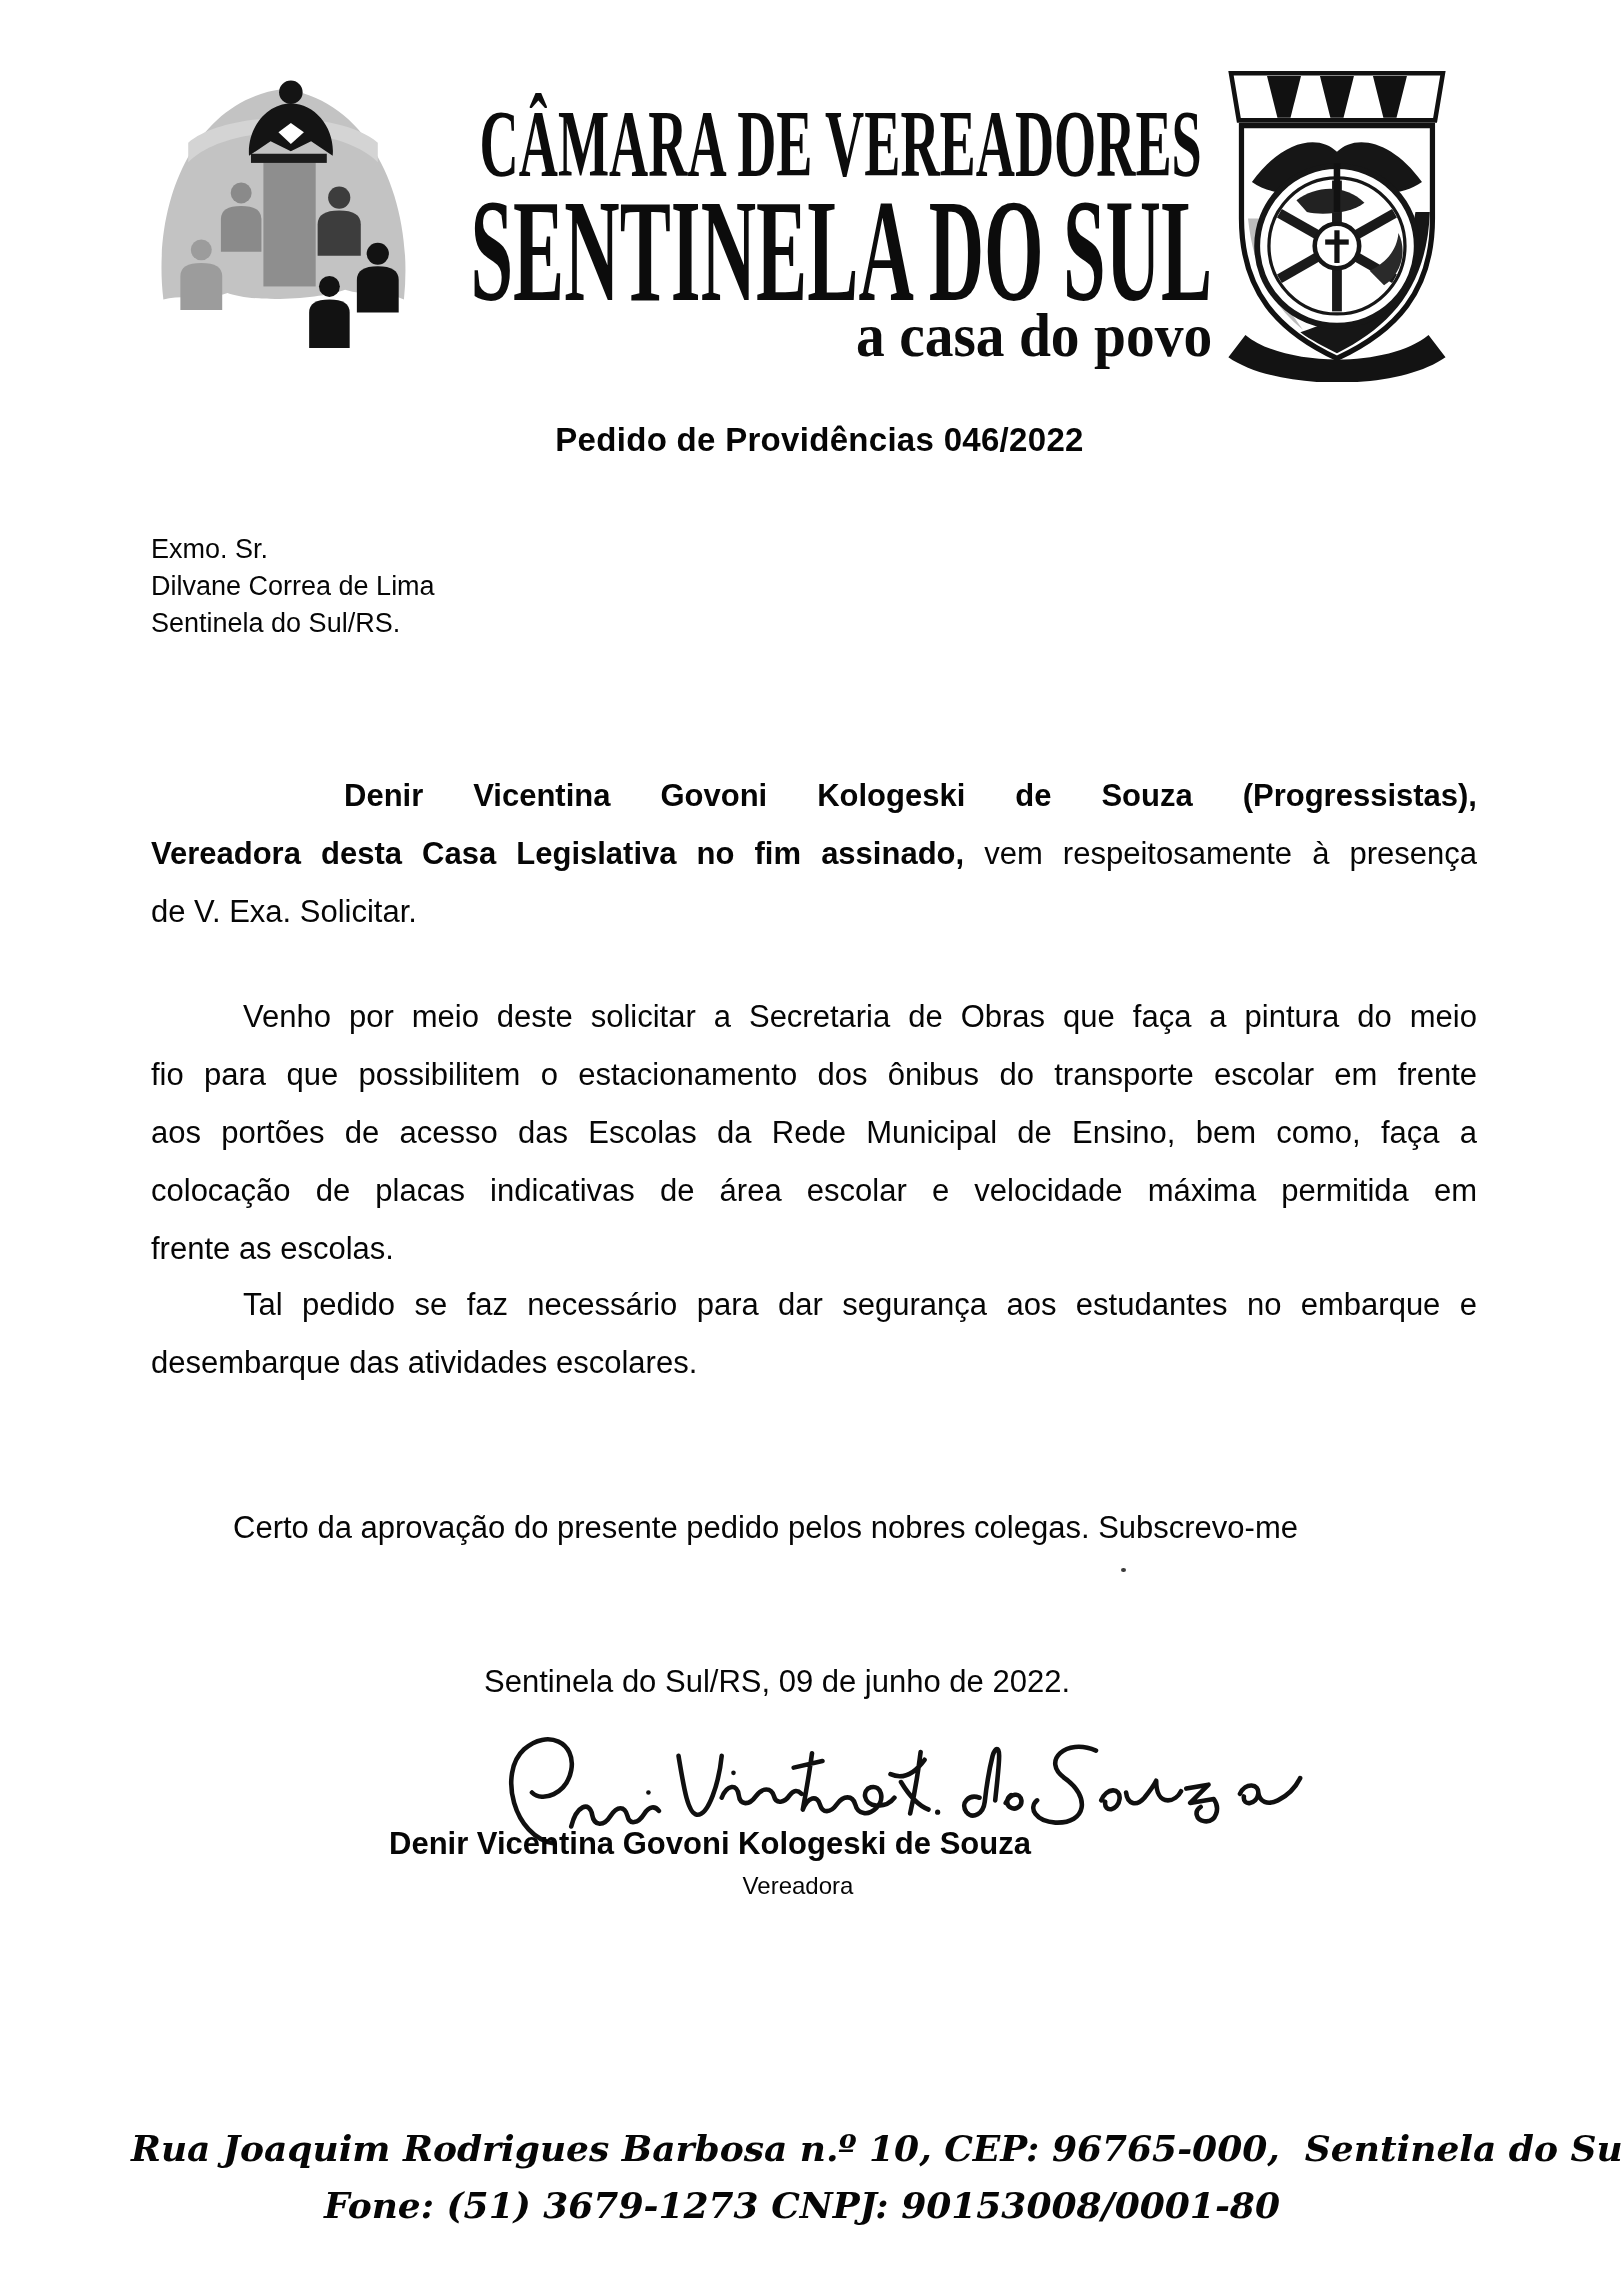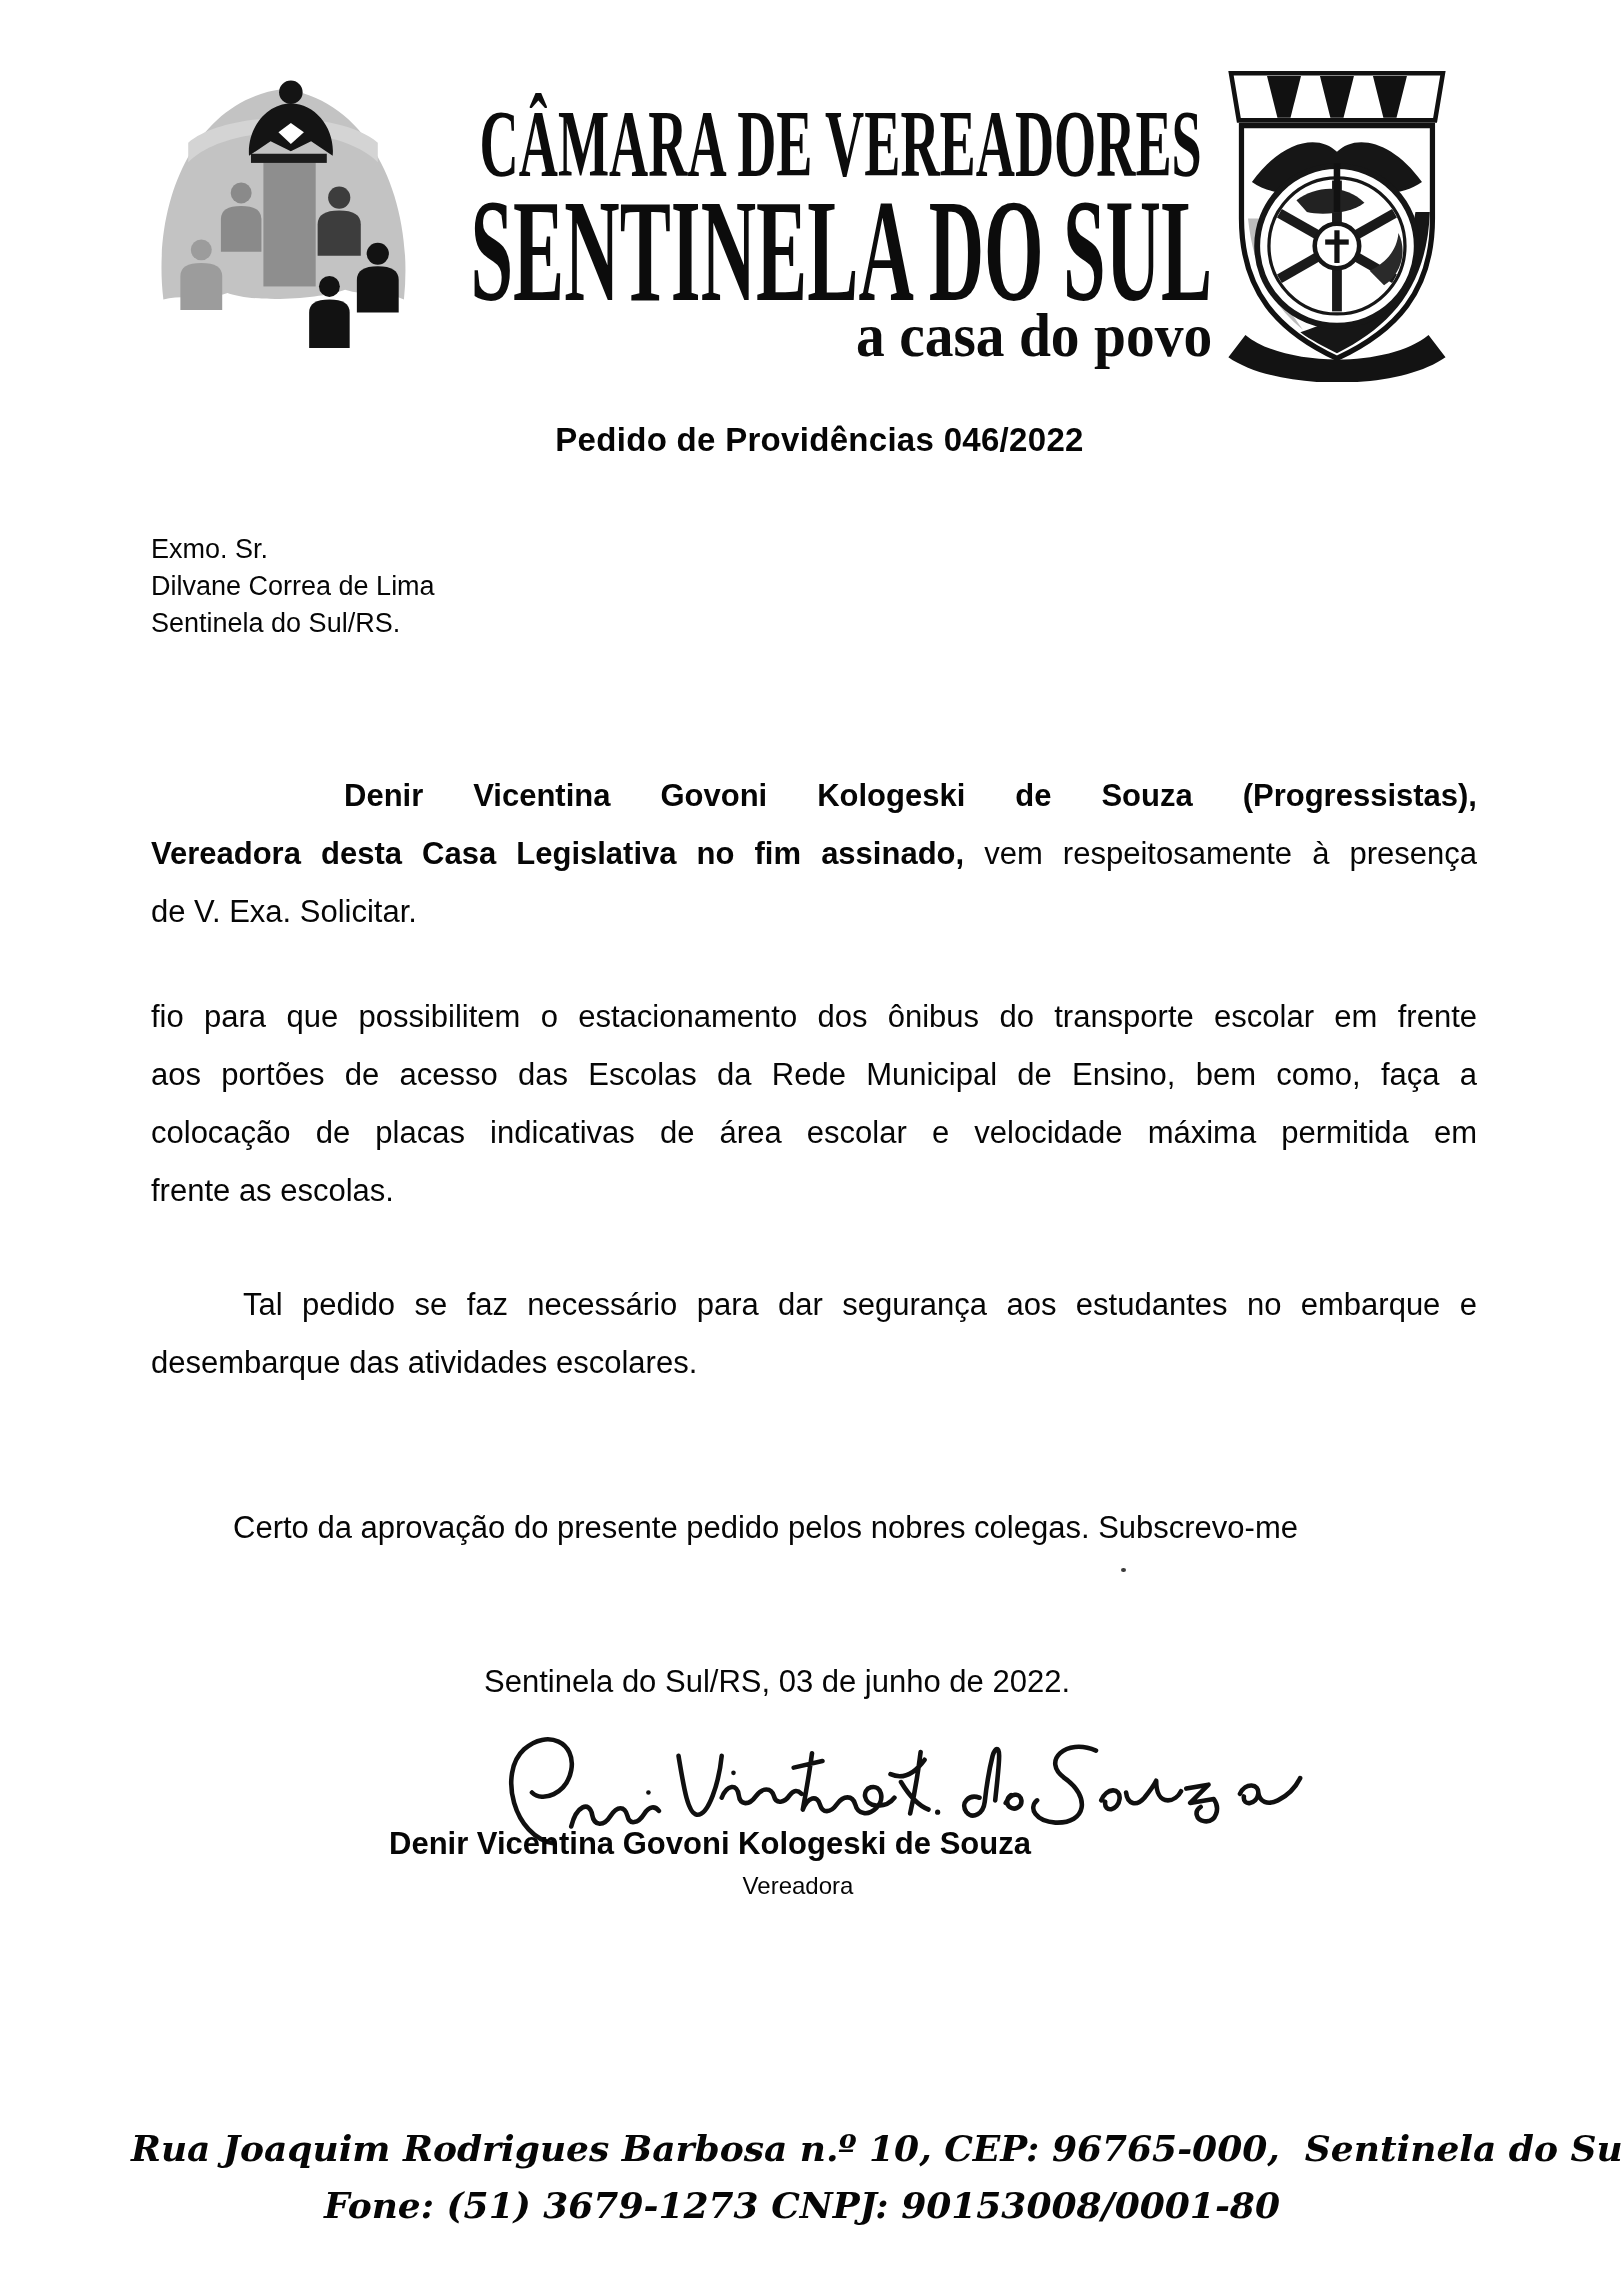--- a/index.html
+++ b/index.html
@@ -153,38 +153,39 @@
     <div>Sentinela do Sul/RS.</div>
   </div>
 
   <div class="abs bodyblock p1">
     <div class="bl jl" style="padding-left:193px"><span class="b">Denir Vicentina Govoni Kologeski de Souza (Progressistas),</span></div>
     <div class="bl jl"><span class="b">Vereadora desta Casa Legislativa no fim assinado,</span> <span>vem respeitosamente à presença</span></div>
     <div class="bl">de V. Exa. Solicitar.</div>
   </div>
 
   <div class="abs bodyblock p2">
+    <div class="bl jl" style="padding-left:92px">Venho por meio deste solicitar a Secretaria de Obras que faça a pintura do meio</div>
     <div class="bl jl">fio para que possibilitem o estacionamento dos ônibus do transporte escolar em frente</div>
     <div class="bl jl">aos portões de acesso das Escolas da Rede Municipal de Ensino, bem como, faça a</div>
     <div class="bl jl">colocação de placas indicativas de área escolar e velocidade máxima permitida em</div>
     <div class="bl">frente as escolas.</div>
   </div>
 
   <div class="abs bodyblock p3">
     <div class="bl jl" style="padding-left:92px">Tal pedido se faz necessário para dar segurança aos estudantes no embarque e</div>
     <div class="bl">desembarque das atividades escolares.</div>
   </div>
 
   <div class="abs closing">
     <div class="closing-inner">Certo da aprovação do presente pedido pelos nobres colegas. Subscrevo-me</div>
   </div>
 
   <div class="abs speck"></div>
 
-  <div class="abs dateline">Sentinela do Sul/RS, 03 de junho de 2022.</div>
+  <div class="abs dateline">Sentinela do Sul/RS, 09 de junho de 2022.</div>
 
   <div class="abs sig-svg">
     <svg width="831" height="131" viewBox="0 0 1270 200" aria-hidden="true">
       <g fill="none" stroke="#101010" stroke-width="7" stroke-linecap="round" stroke-linejoin="round">
 
         <path d="M92 178 C 30 168, 6 70, 46 34 C 82 2, 126 24, 118 66 C 111 102, 74 116, 58 100
                  M118 152 C 126 120, 146 112, 150 134 C 153 152, 168 152, 178 136 C 188 120, 200 120, 204 136 C 207 150, 220 148, 230 132 C 237 121, 246 120, 252 128"></path>
         <circle cx="236" cy="100" r="3.5" fill="#101010" stroke="none"></circle>
 
         <path d="M282 44 C 290 92, 296 132, 310 134 C 328 136, 344 84, 348 44

